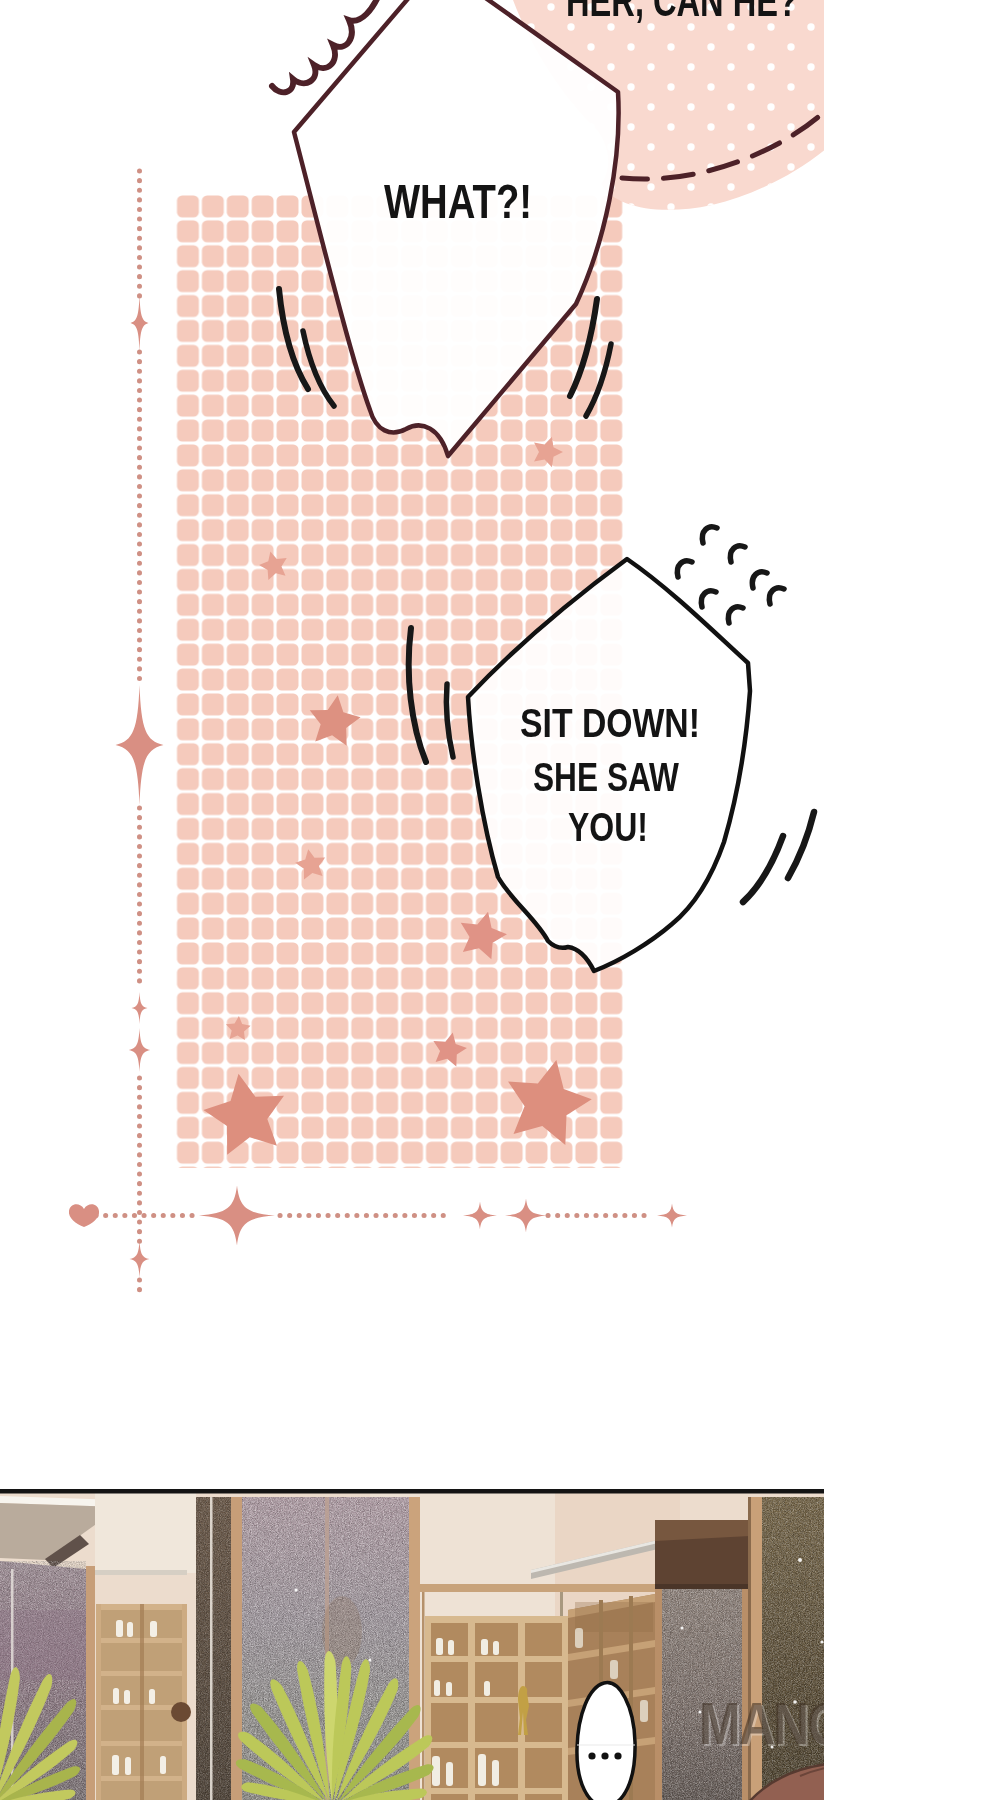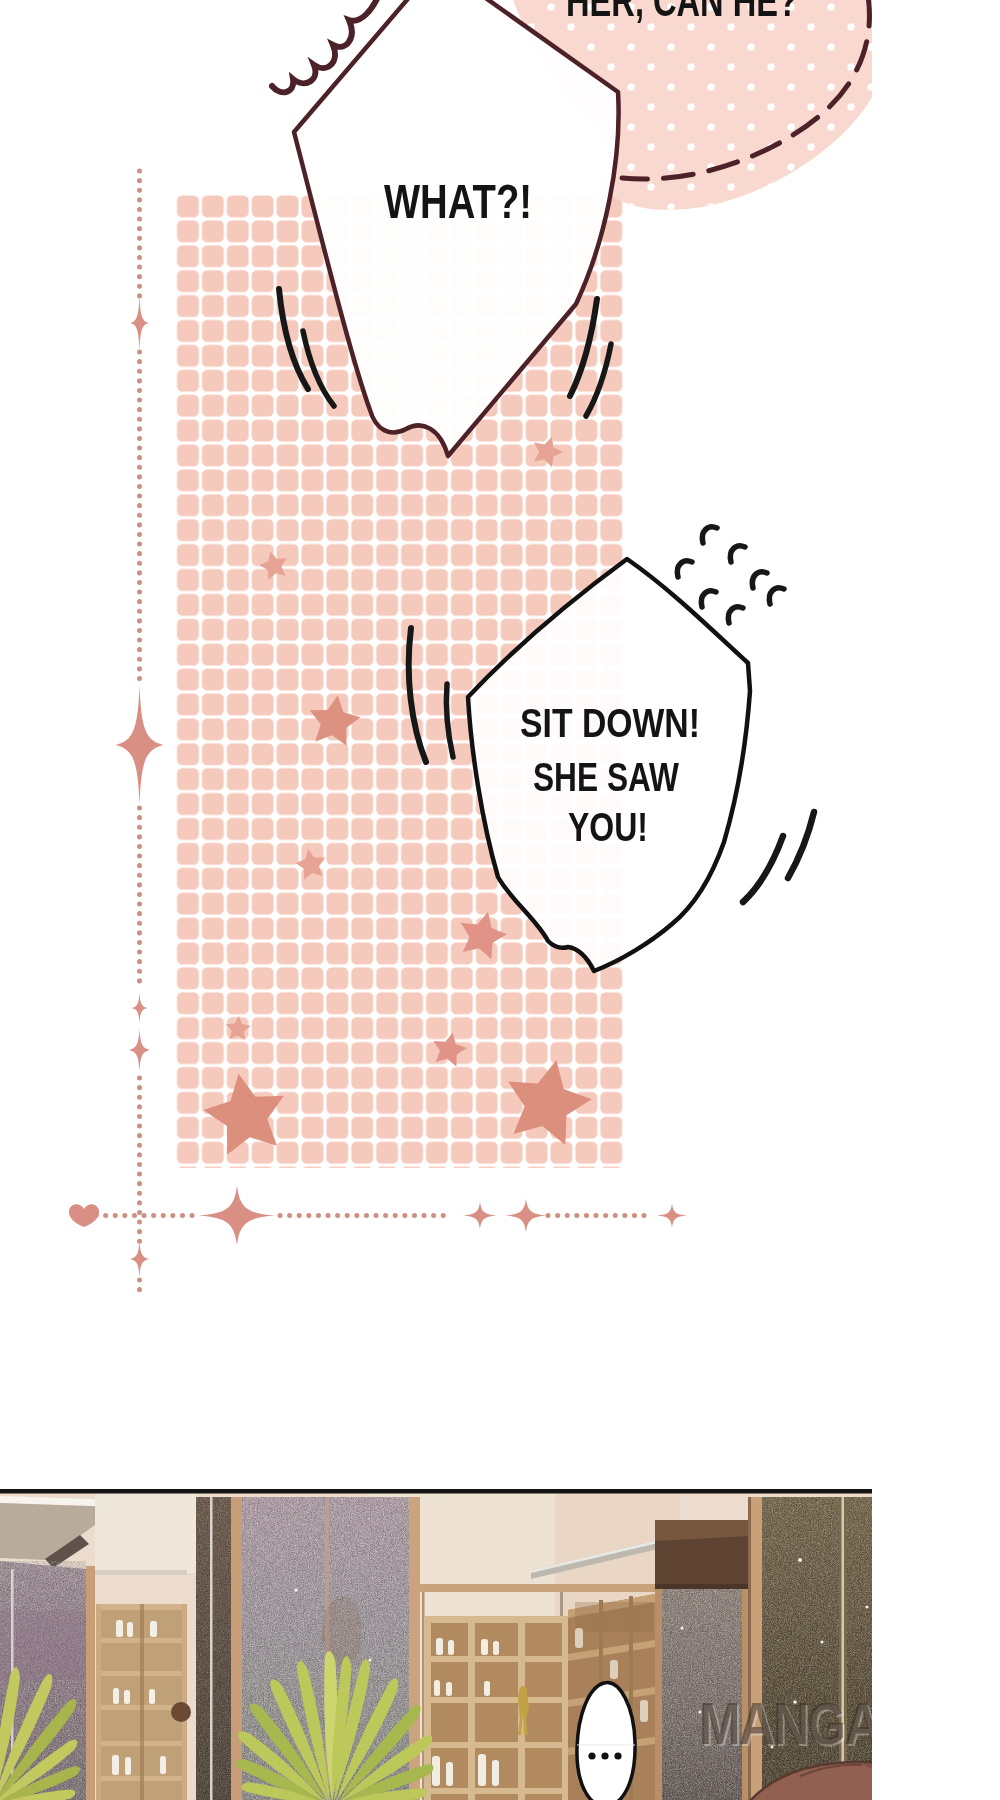--- a/index.html
+++ b/index.html
@@ -1,16 +1,16 @@
 <!DOCTYPE html>
 <html><head>
 <meta charset="utf-8">
 <style>
 html,body{margin:0;padding:0;background:#ffffff;}
-#page{position:relative;width:824px;height:1800px;overflow:hidden;background:#ffffff;font-family:"Liberation Sans",sans-serif;padding-left:48px;}
+#page{position:relative;width:824px;height:1800px;overflow:hidden;background:#ffffff;font-family:"Liberation Sans",sans-serif;}
 #page svg{position:absolute;top:0;left:0;display:block;}
 text{font-family:"Liberation Sans",sans-serif;}
 </style>
 </head>
 <body>
 <div id="page">
 <svg width="1000" height="1800" viewBox="0 0 1000 1800">
 <defs>
 <path id="star" d="M0,-1 L0.294,-0.405 L0.951,-0.309 L0.476,0.155 L0.588,0.809 L0,0.5 L-0.588,0.809 L-0.476,0.155 L-0.951,-0.309 L-0.294,-0.405 Z"></path>
 <path id="spark" d="M0,-1 C0.07,-0.26 0.26,-0.07 1,0 C0.26,0.07 0.07,0.26 0,1 C-0.07,0.26 -0.26,0.07 -1,0 C-0.26,-0.07 -0.07,-0.26 0,-1 Z"></path>

